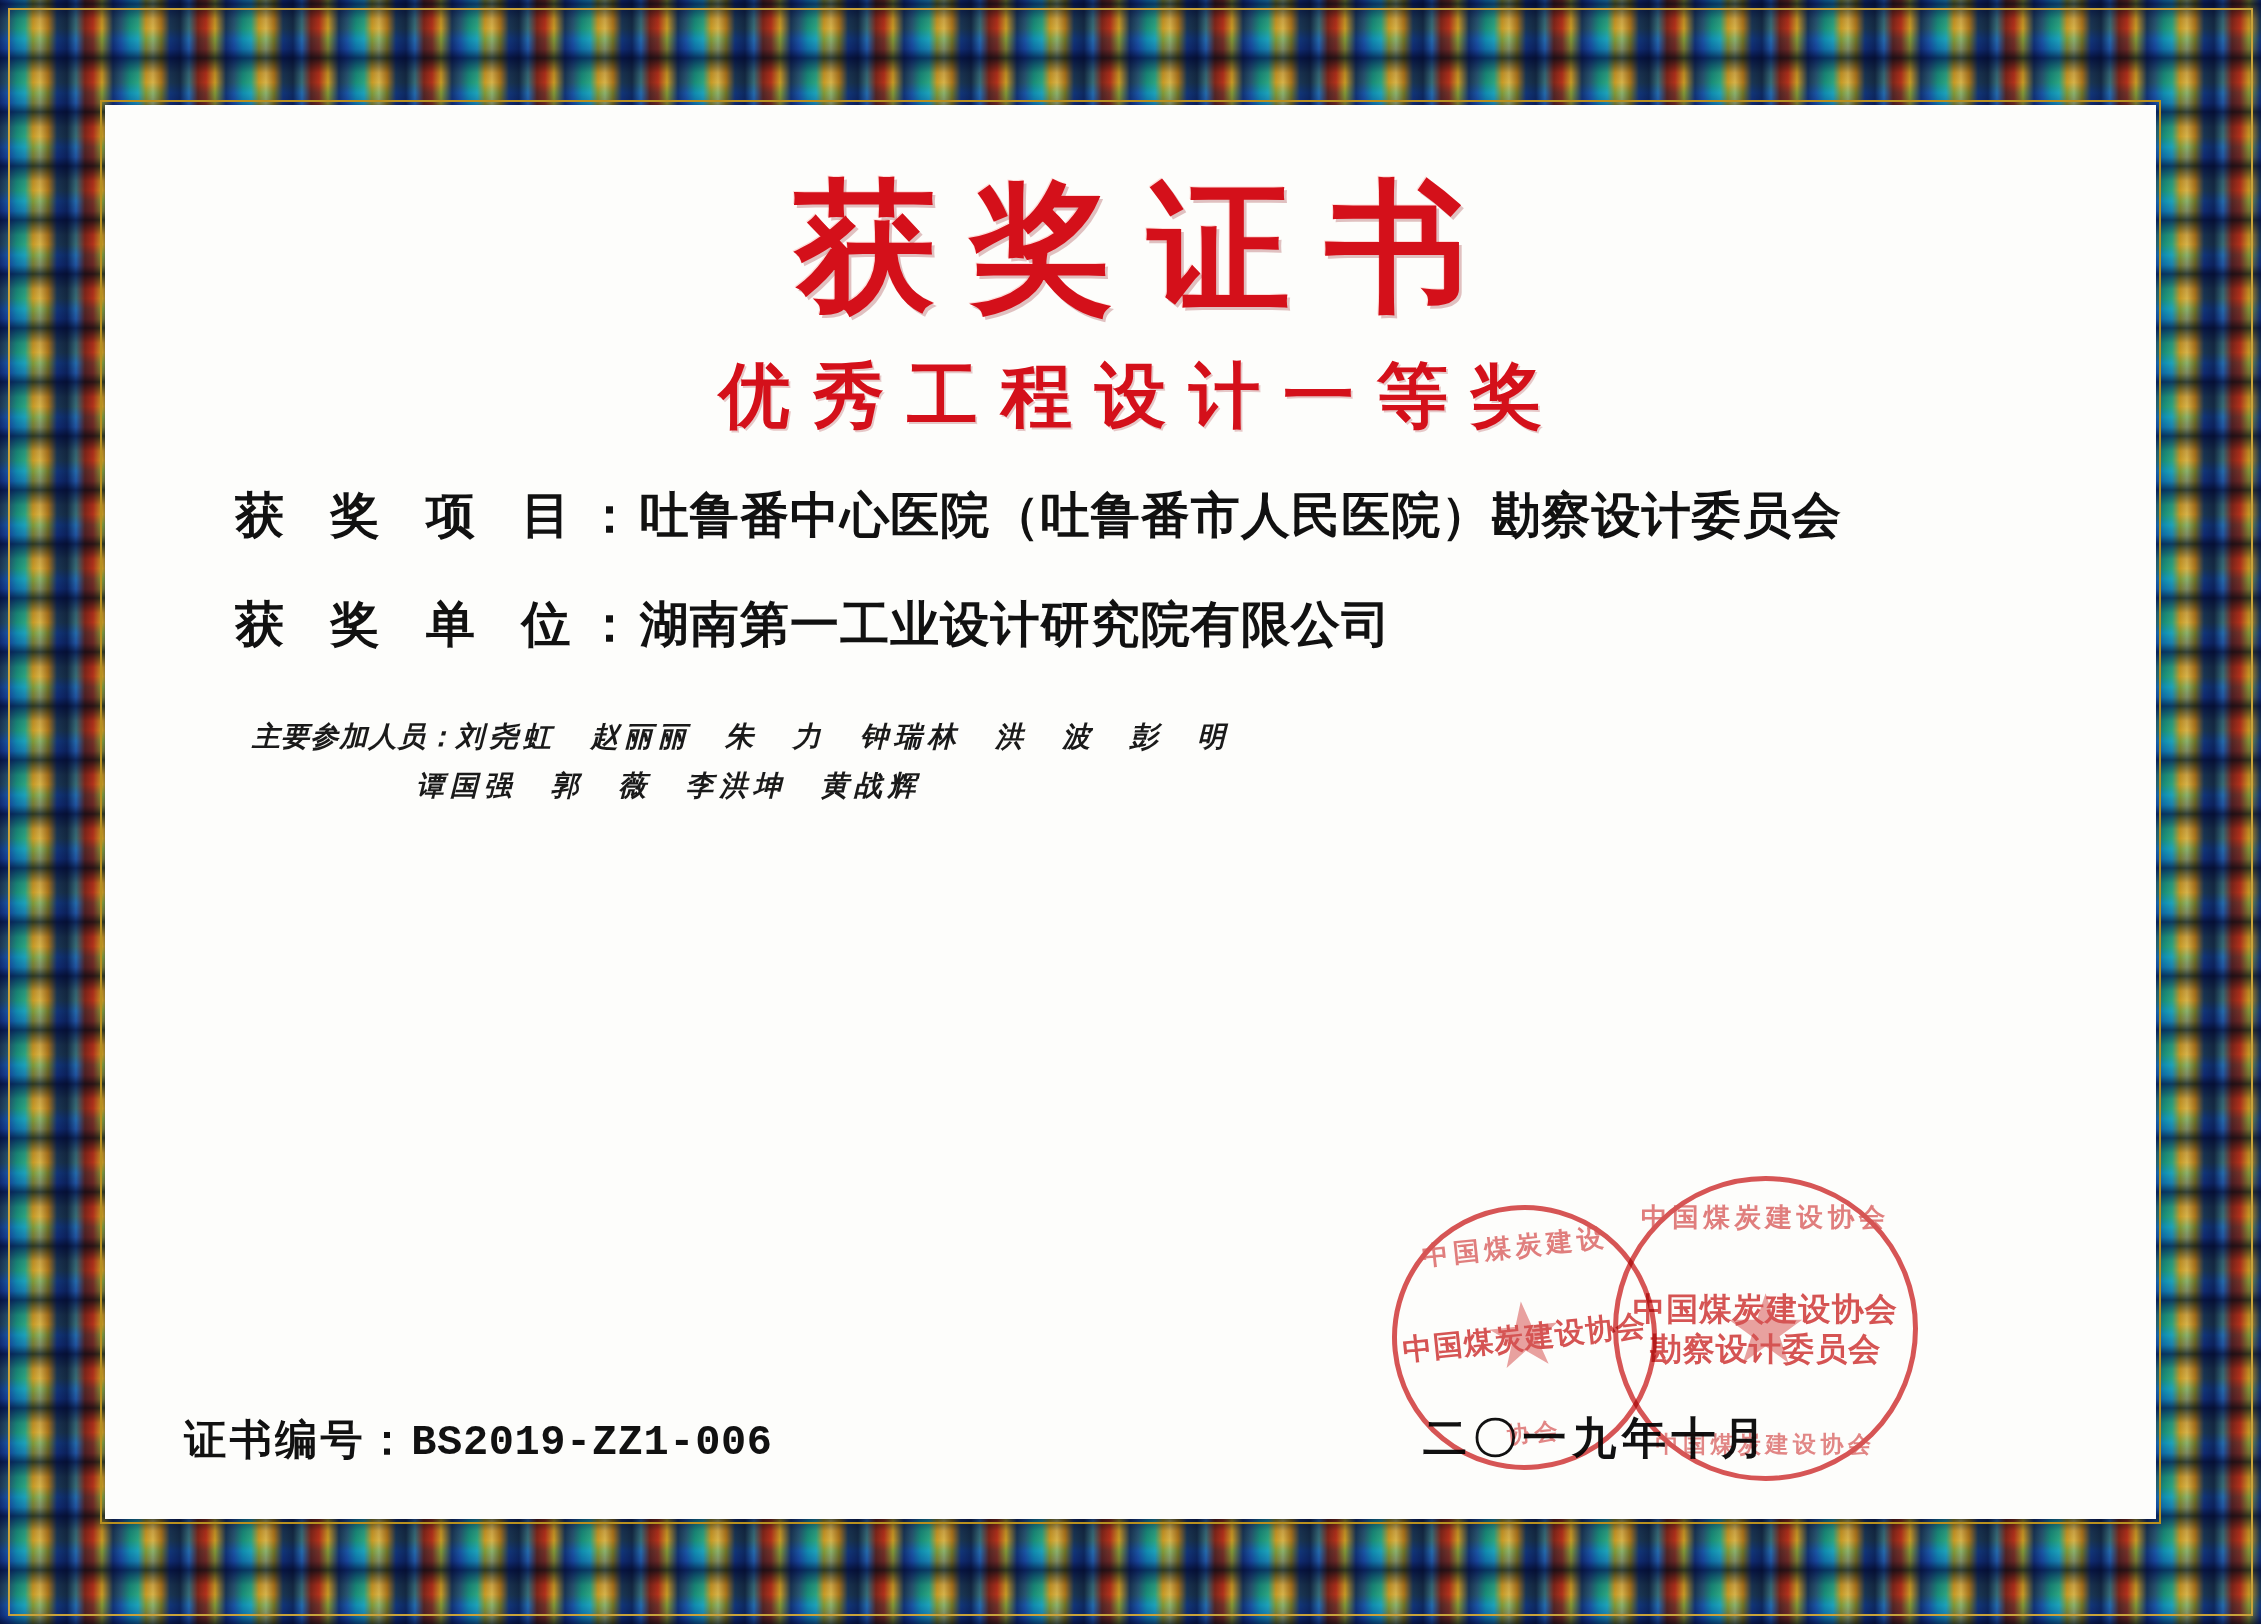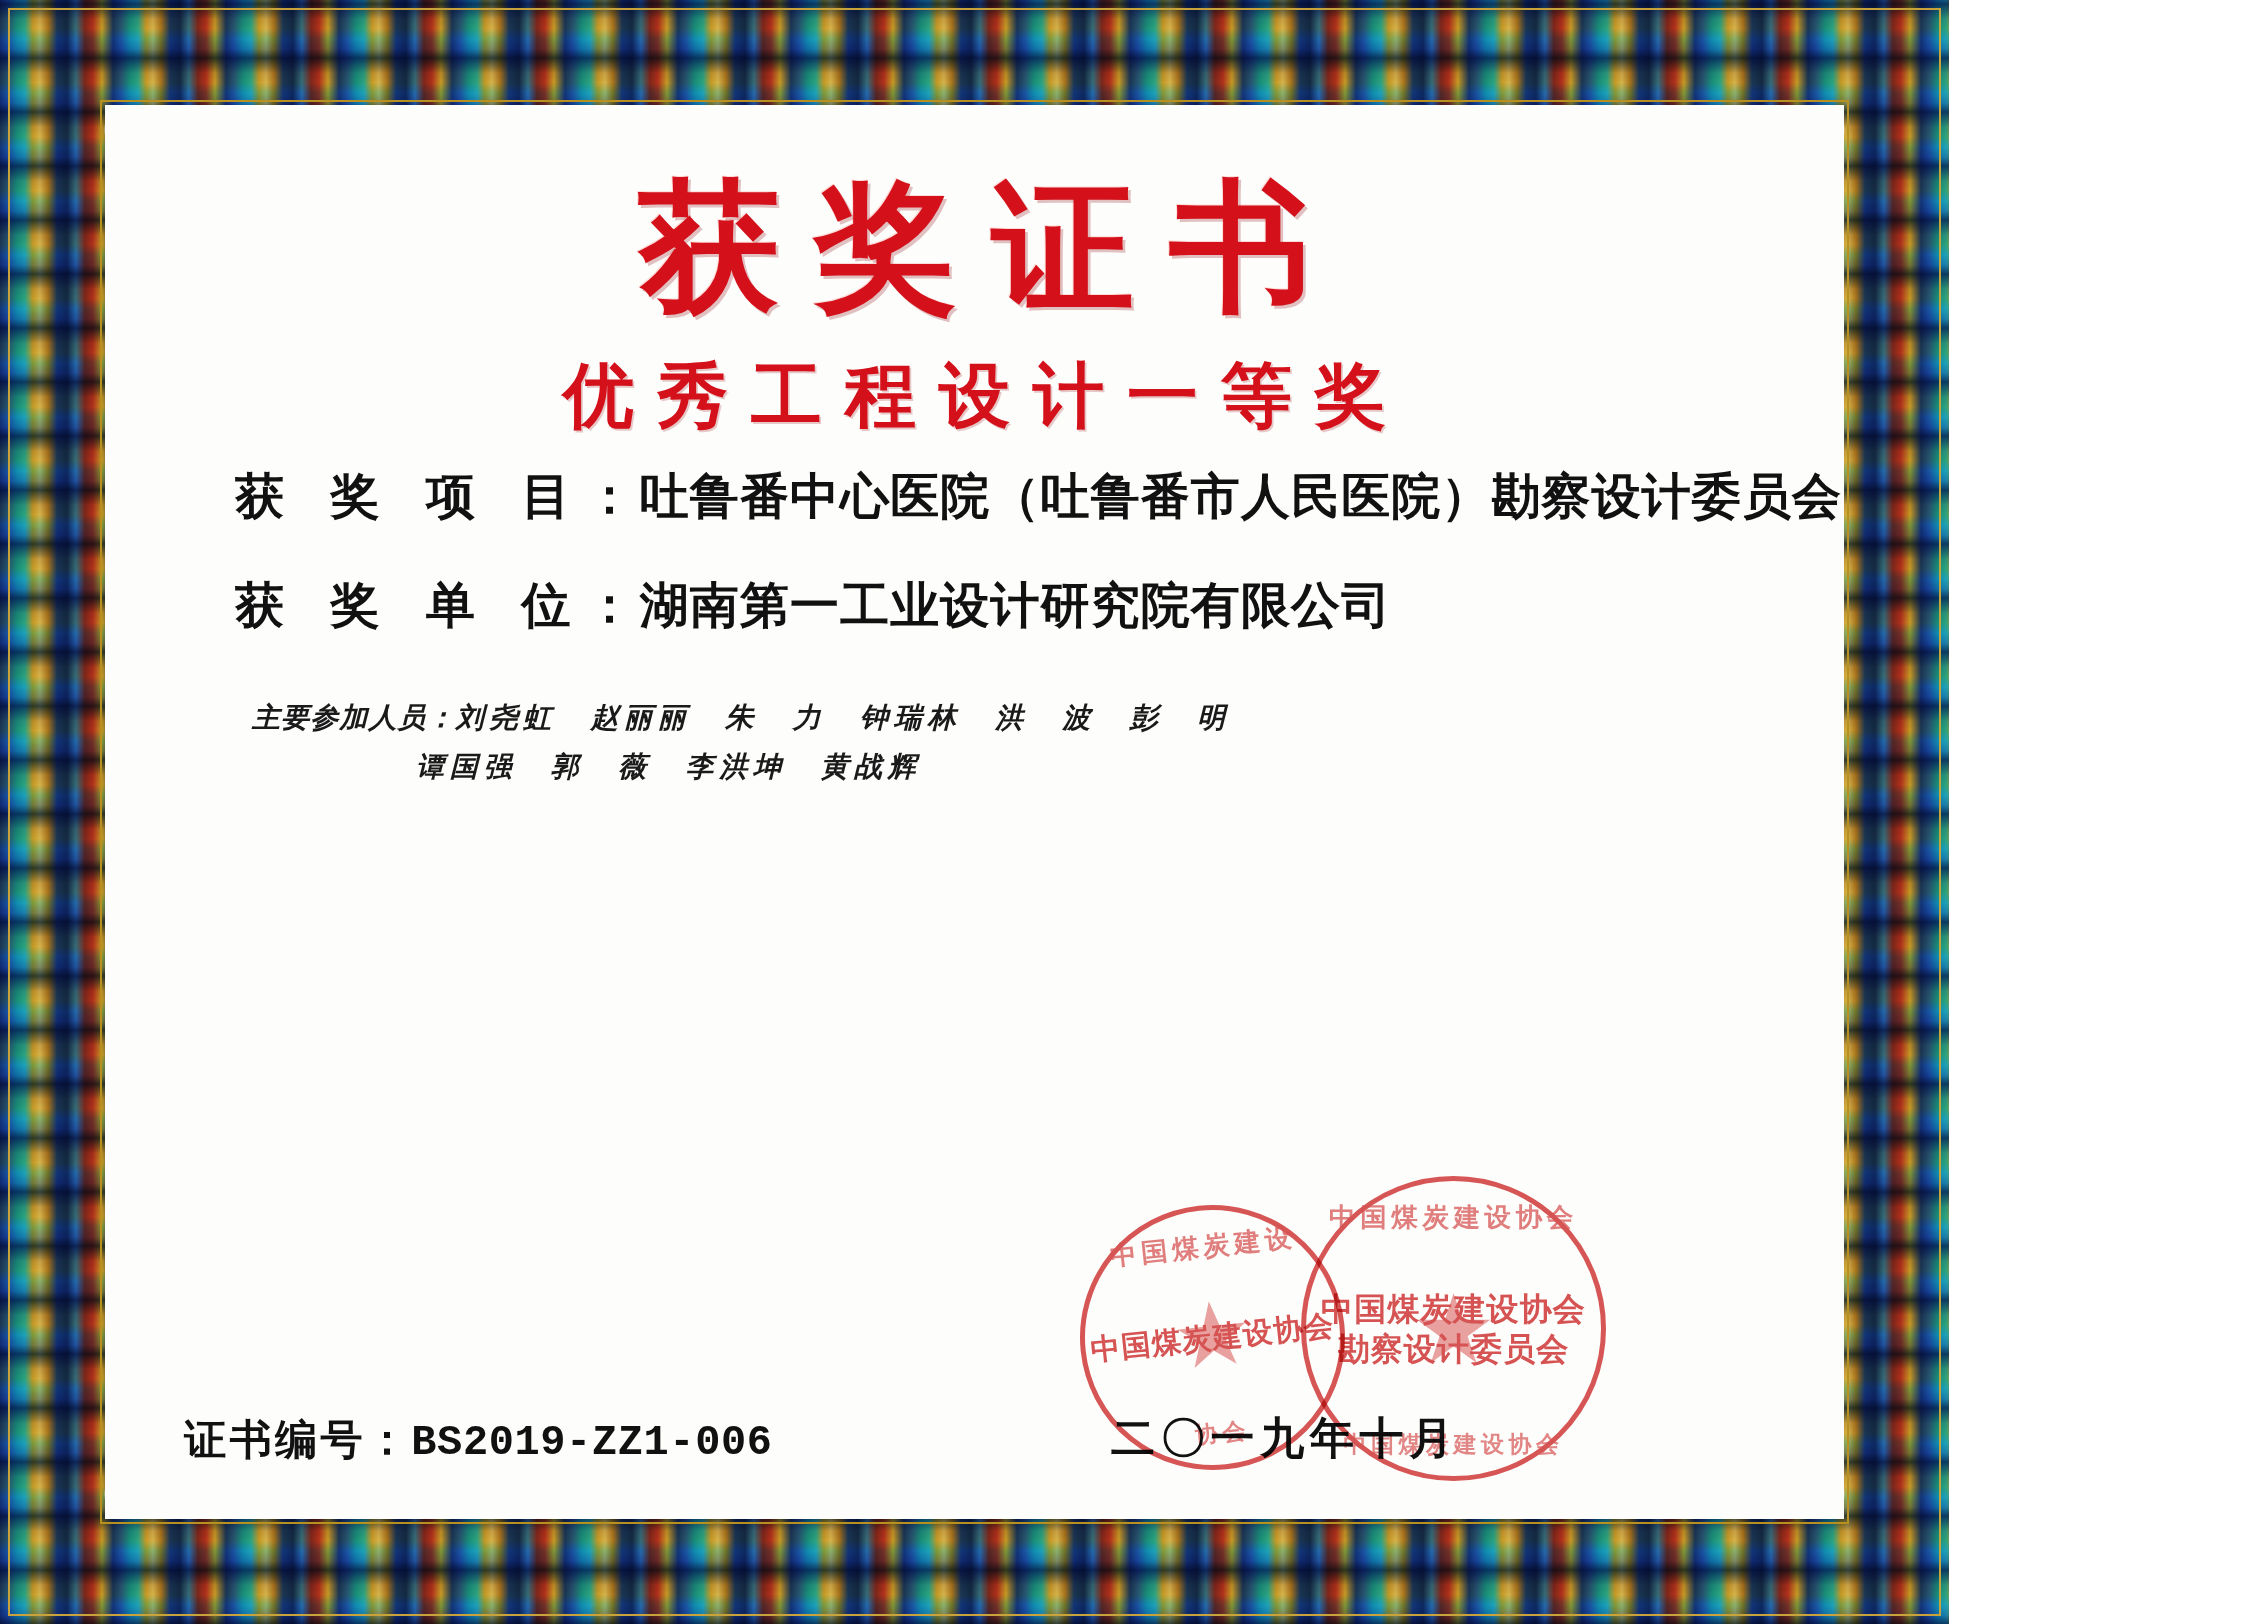--- a/index.html
+++ b/index.html
@@ -10,21 +10,21 @@
   body {
     width: 2261px;
     height: 1624px;
     font-family: "Liberation Serif", serif;
     overflow: hidden;
   }
 
   
   .certificate {
     position: relative;
-    width: 1949px;
+    width: 2261px;
     height: 1624px;
     box-sizing: border-box;
     background: #f9a8d4;
   }
 
   
   .border-frame {
     position: absolute;
     inset: 0;
     box-sizing: border-box;
@@ -121,21 +121,21 @@
     letter-spacing: 23px;
     text-indent: 23px;
     margin: 26px 0 0 0;
     text-shadow: 1.7px 1.7px 0 rgba(150,12,16,0.22);
   }
 
   
   .field-row {
     display: flex;
     align-items: baseline;
-    margin: 20px 0 0 62px;
+    margin: 39px 0 0 62px;
     color: #111111;
     font-family: "DejaVu Serif", serif;
     font-weight: 700;
   }
   .field-row.second { margin-top: 43px; }
 
   .field-label {
     font-size: 49px;
     letter-spacing: 14.7px;
     white-space: nowrap;

